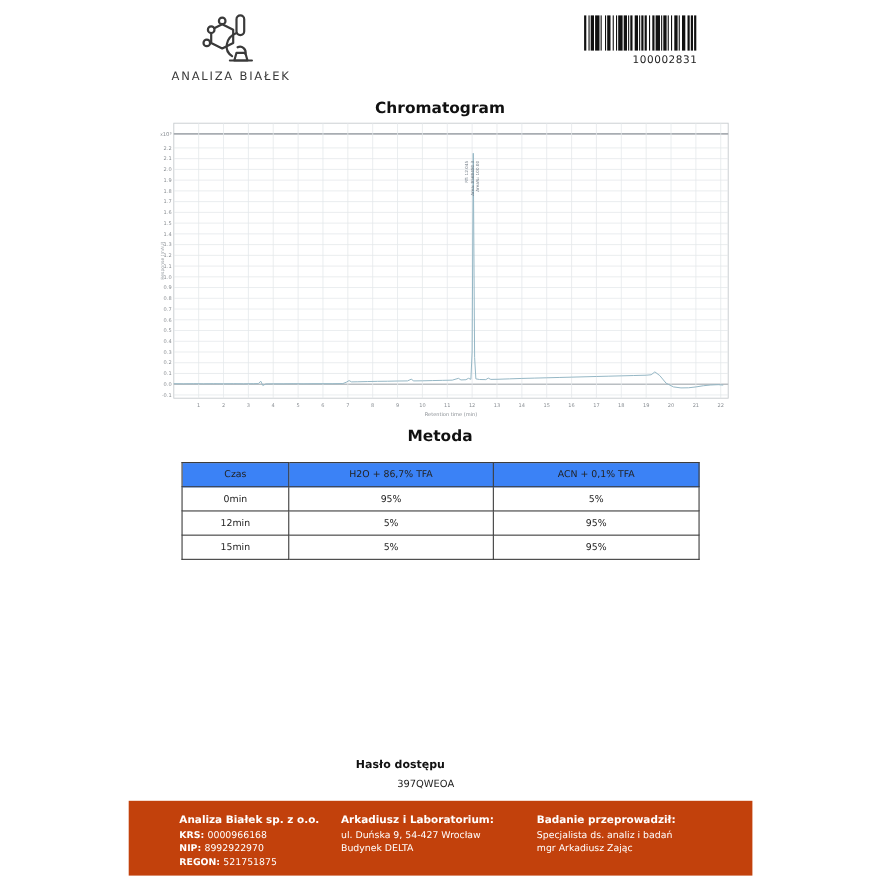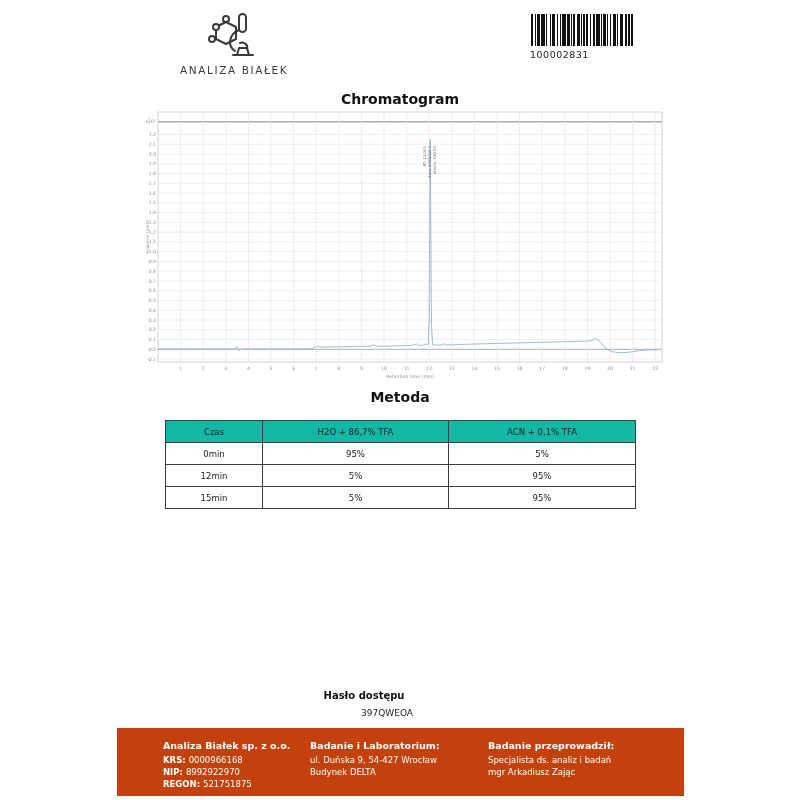--- a/index.html
+++ b/index.html
@@ -1,45 +1,45 @@
 <!DOCTYPE html>
 <html><head>
 <meta charset="utf-8">
 <style>
   * { margin:0; padding:0; box-sizing:border-box; }
   html,body { background:#ffffff; }
   body { font-family:"DejaVu Sans","Liberation Sans",sans-serif; color:#222; }
   .page { position:relative; width:800px; height:800px; background:#fff; overflow:hidden; }
 
   
-  .logo-block { position:absolute; left:180px; top:10px; width:100px; text-align:center; }
+  .logo-block { position:absolute; left:156px; top:10px; width:100px; text-align:center; }
   .logo-icon { display:block; margin:0 auto; }
   .logo-text { margin-top:2px; font-size:10.5px; letter-spacing:1.6px; color:#3a3a3a; white-space:nowrap; }
 
   
-  .barcode-block { position:absolute; left:530px; top:14px; width:104px; text-align:left; }
+  .barcode-block { position:absolute; left:530px; top:14px; width:104px; text-align:right; }
   .barcode { display:flex; height:32px; align-items:stretch; justify-content:center; }
   .barcode div { height:100%; }
   .barcode-number { margin-top:3px; font-size:9.5px; color:#222; letter-spacing:0.5px; }
 
   
   .section-title { position:absolute; left:0; width:800px; text-align:center; font-weight:bold; font-size:14px; color:#111; }
   .title-chromatogram { top:91px; }
   .title-metoda { top:389px; }
 
   
   .chart-wrap { position:absolute; left:146px; top:110px; width:520px; height:278px; }
 
   
   .method-table { position:absolute; left:165px; top:420px; width:470px; border-collapse:collapse; table-layout:fixed; }
   .method-table th, .method-table td {
     border:1px solid #3c3c3c; font-weight:normal; font-size:8.5px; color:#222;
     text-align:center; height:22px; padding:0 4px;
   }
-  .method-table th { background:#14b8a6; }
+  .method-table th { background:#3b82f6; }
   .method-table col.c1 { width:97px; }
   .method-table col.c2 { width:186px; }
   .method-table col.c3 { width:187px; }
 
   
   .access-block { position:absolute; left:0; top:690px; width:728px; text-align:center; }
   .access-label { font-weight:bold; font-size:10px; color:#111; }
   .access-code { margin-top:7px; font-size:9px; color:#222;padding-left:46px; }
 
   
@@ -286,21 +286,21 @@
   <div class="footer">
     <div class="footer-col fc1">
       <div class="col-title">Analiza Białek sp. z o.o.</div>
       <div id="companyRows">
           <div><span class="lbl">KRS: </span><span>0000966168</span></div>
           <div><span class="lbl">NIP: </span><span>8992922970</span></div>
           <div><span class="lbl">REGON: </span><span>521751875</span></div>
         </div>
     </div>
     <div class="footer-col fc2">
-      <div class="col-title">Badanie i Laboratorium:</div>
+      <div class="col-title">Arkadiusz i Laboratorium:</div>
       <div id="addressLines">
           <div>ul. Duńska 9, 54-427 Wrocław</div>
           <div>Budynek DELTA</div>
         </div>
     </div>
     <div class="footer-col fc3">
       <div class="col-title">Badanie przeprowadził:</div>
       <div id="examinerLines">
           <div>Specjalista ds. analiz i badań</div>
           <div>mgr Arkadiusz Zając</div>

